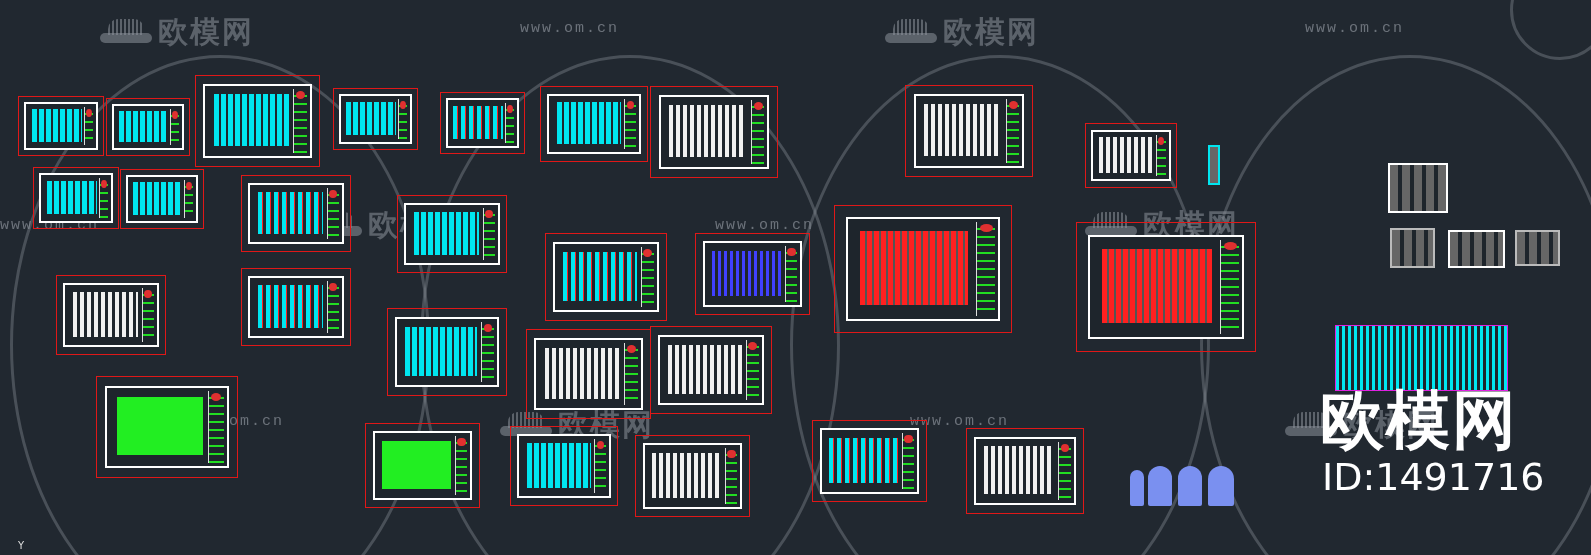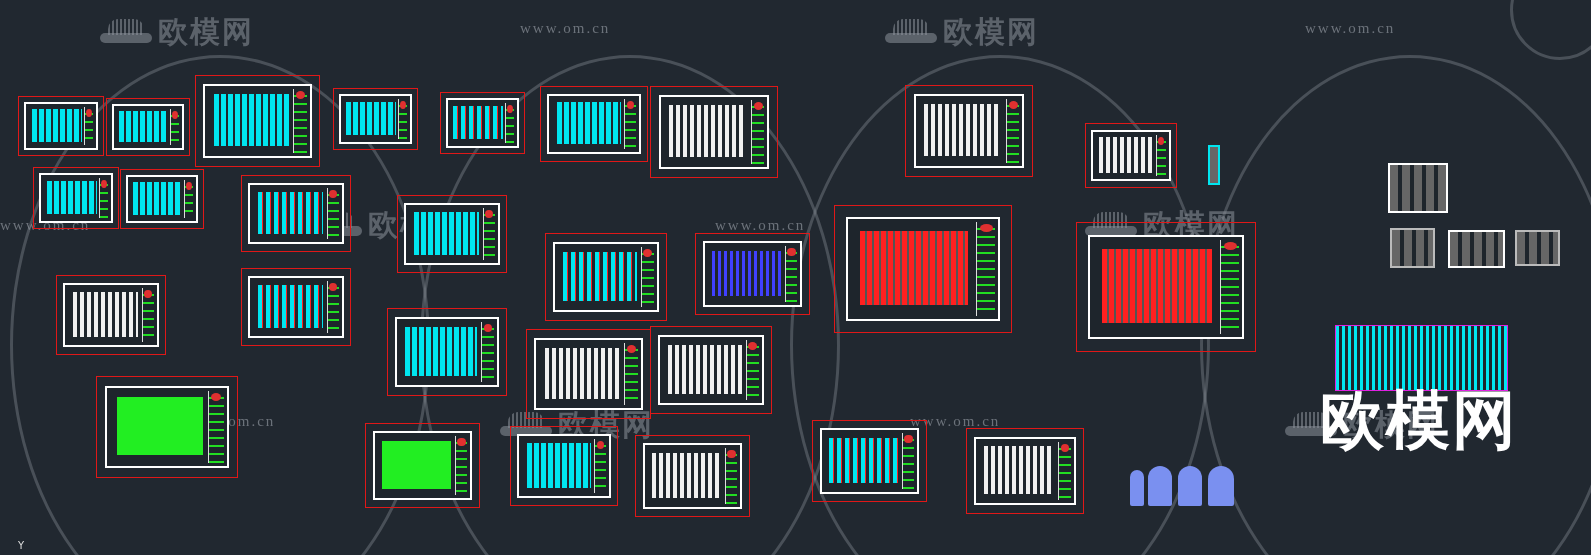--- a/index.html
+++ b/index.html
@@ -3,21 +3,21 @@
 <meta charset="utf-8">
 <style>
   html,body{margin:0;padding:0;}
   body{width:1591px;height:555px;background:#212830;overflow:hidden;position:relative;font-family:"DejaVu Sans",sans-serif;}
   .canvas{position:absolute;left:0;top:0;width:1591px;height:555px;}
   .ring{position:absolute;border:3px solid rgba(150,155,162,0.35);border-radius:50%;box-sizing:border-box;}
   .wm{position:absolute;color:rgba(140,146,154,0.55);font-weight:bold;font-size:30px;letter-spacing:2px;display:flex;align-items:center;gap:6px;}
   .wm .sofa{width:52px;height:28px;position:relative;}
   .wm .sofa:before{content:"";position:absolute;left:8px;top:0;width:36px;height:16px;background:repeating-linear-gradient(90deg,rgba(140,146,154,0.55) 0 2px,transparent 2px 4px);border-radius:10px 10px 0 0;}
   .wm .sofa:after{content:"";position:absolute;left:0;top:14px;width:52px;height:10px;background:rgba(140,146,154,0.55);border-radius:5px;}
-  .url{position:absolute;color:rgba(140,146,154,0.7);font-family:Liberation Serif, serif;font-size:15px;letter-spacing:2px;}
+  .url{position:absolute;color:rgba(140,146,154,0.7);font-family:Liberation Mono, monospace;font-size:15px;letter-spacing:2px;}
   .sheet{position:absolute;border:1px solid #e01818;box-sizing:border-box;}
   .sheet .inner{position:absolute;left:6%;top:9%;right:6%;bottom:9%;border:2px solid #ffffff;box-sizing:border-box;background:#1e252c;}
   .sheet .tb{position:absolute;right:3px;top:3px;bottom:3px;width:12%;border-left:1px solid #ddd;background:repeating-linear-gradient(180deg,transparent 0 6px,#22dd22 6px 8px);}
   .sheet .tb:before{content:"";position:absolute;left:15%;top:2px;width:70%;height:8px;background:#e03030;border-radius:50%;}
   .sheet .draw{position:absolute;left:8%;top:12%;right:20%;bottom:14%;}
   .d-cyan{background:repeating-linear-gradient(90deg,#00e6f0 0 5px,#1e252c 5px 7px),#00e6f0;}
   .d-red{background:repeating-linear-gradient(90deg,#ff2020 0 5px,#555 5px 7px);}
   .d-white{background:repeating-linear-gradient(90deg,#f0f0f0 0 4px,#1e252c 4px 7px);}
   .d-green{background:#22ee22;}
   .d-blue{background:repeating-linear-gradient(90deg,#4040ff 0 3px,#1e252c 3px 6px);}
@@ -247,14 +247,15 @@
       <div class="free" style="left: 1448px; top: 230px; width: 57px; height: 38px; border: 2px solid rgb(255, 255, 255); background: repeating-linear-gradient(90deg, rgb(102, 102, 102) 0px, rgb(102, 102, 102) 8px, rgb(30, 37, 44) 8px, rgb(30, 37, 44) 12px);"></div>
       <div class="free" style="left: 1515px; top: 230px; width: 45px; height: 36px; border: 2px solid rgb(187, 187, 187); background: repeating-linear-gradient(90deg, rgb(102, 102, 102) 0px, rgb(102, 102, 102) 8px, rgb(30, 37, 44) 8px, rgb(30, 37, 44) 12px);"></div>
       <div class="free" style="left: 1335px; top: 325px; width: 173px; height: 66px; border: 1px solid rgb(224, 32, 224); background: repeating-linear-gradient(90deg, rgb(0, 230, 240) 0px, rgb(0, 230, 240) 3px, rgb(30, 37, 44) 3px, rgb(30, 37, 44) 6px);"></div>
       <div class="free" style="left: 1130px; top: 470px; width: 14px; height: 36px; background: rgb(122, 144, 240); border-radius: 7px 7px 2px 2px;"></div>
       <div class="free" style="left: 1148px; top: 466px; width: 24px; height: 40px; background: rgb(122, 144, 240); border-radius: 12px 12px 2px 2px;"></div>
       <div class="free" style="left: 1178px; top: 466px; width: 24px; height: 40px; background: rgb(122, 144, 240); border-radius: 12px 12px 2px 2px;"></div>
       <div class="free" style="left: 1208px; top: 466px; width: 26px; height: 40px; background: rgb(122, 144, 240); border-radius: 13px 13px 2px 2px;"></div>
     </div>
 
   <div class="big-logo">欧模网</div>
+  <div class="big-id">ID:1491716</div>
   <div class="ucs">Y</div>
 </div>
 
 </body></html>

